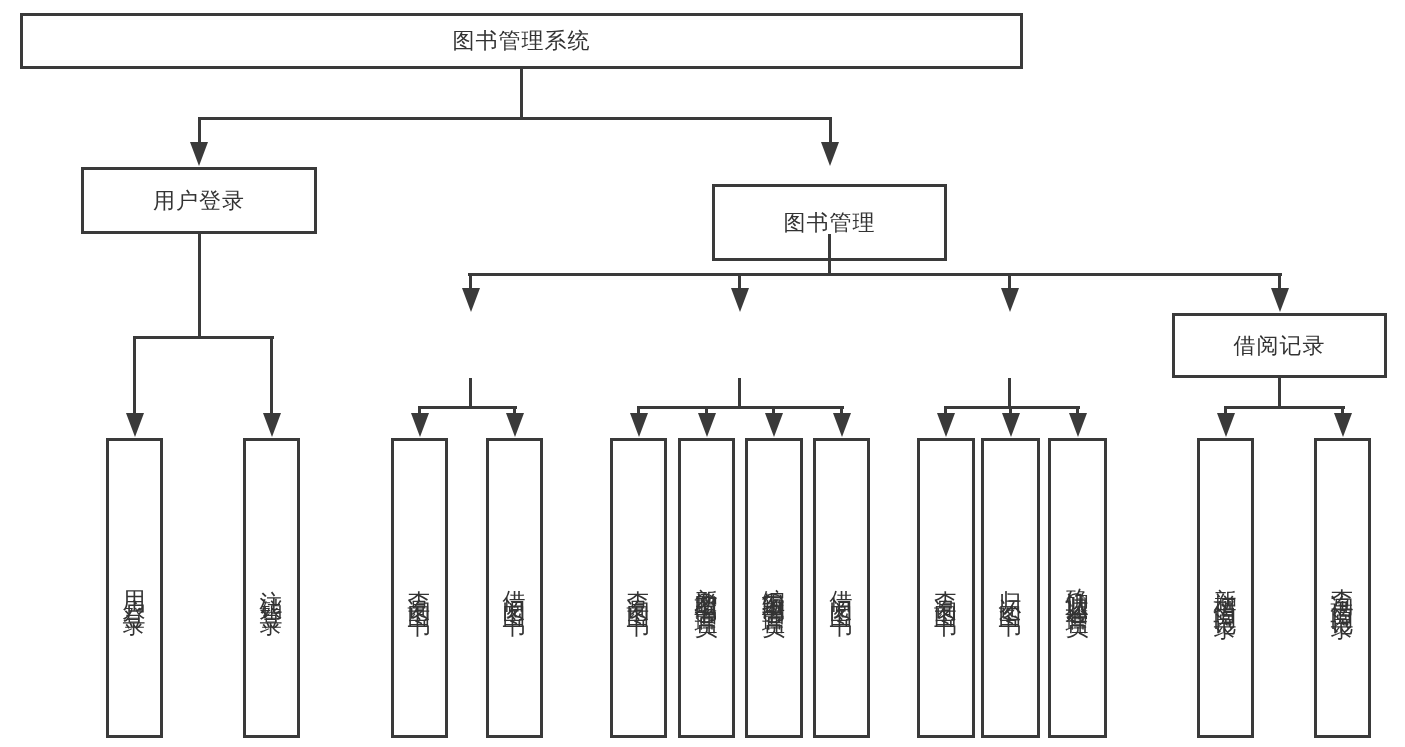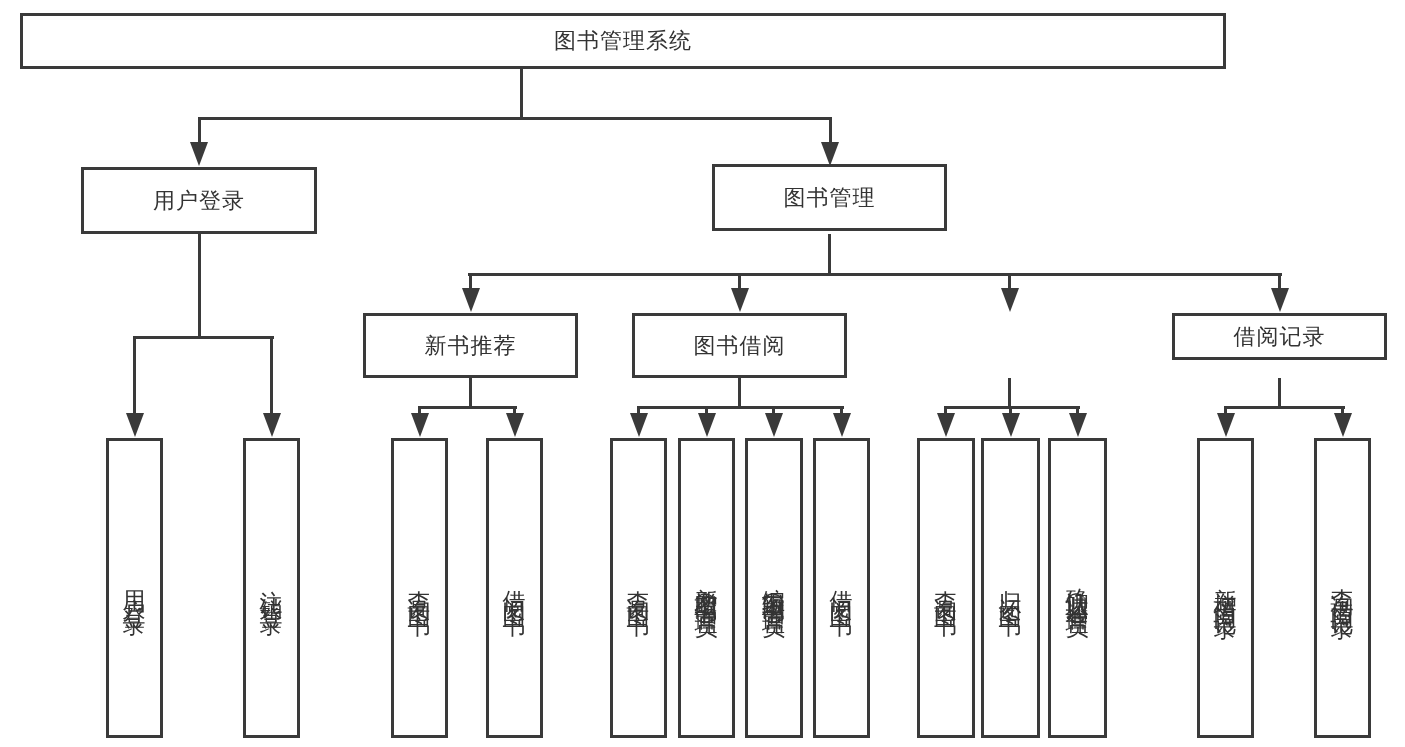--- a/index.html
+++ b/index.html
@@ -50,35 +50,35 @@
     z-index:5;
     letter-spacing:1px;
     white-space:nowrap;
   }
 </style>
 </head>
 <body>
 
 <div class="canvas">
 
-  <div class="box hbox" style="left:20px;top:13px;width:1206px;height:56px;">
+  <div class="box hbox" style="left:20px;top:13px;width:1003px;height:56px;">
     <span>图书管理系统</span>
   </div>
 
   <div class="vline" style="left:520px;top:68px;height:51px;"></div>
   <div class="hline" style="left:198px;top:117px;width:633px;"></div>
   <div class="vline" style="left:198px;top:117px;height:28px;"></div>
   <div class="vline" style="left:829px;top:117px;height:28px;"></div>
   <div class="arrow" style="left:190px;top:142px;"></div>
   <div class="arrow" style="left:821px;top:142px;"></div>
 
   <div class="box hbox" style="left:81px;top:167px;width:236px;height:67px;">
     <span>用户登录</span>
   </div>
-  <div class="box hbox" style="left:712px;top:164px;width:235px;height:67px;">
+  <div class="box hbox" style="left:712px;top:184px;width:235px;height:77px;">
     <span>图书管理</span>
   </div>
 
   <div class="vline" style="left:198px;top:233px;height:105px;"></div>
   <div class="hline" style="left:133px;top:336px;width:141px;"></div>
   <div class="vline" style="left:133px;top:336px;height:78px;"></div>
   <div class="vline" style="left:270px;top:336px;height:78px;"></div>
   <div class="arrow" style="left:126px;top:413px;"></div>
   <div class="arrow" style="left:263px;top:413px;"></div>
 
@@ -86,27 +86,21 @@
   <div class="hline" style="left:468px;top:273px;width:814px;"></div>
   <div class="vline" style="left:469px;top:273px;height:18px;"></div>
   <div class="vline" style="left:738px;top:273px;height:18px;"></div>
   <div class="vline" style="left:1008px;top:273px;height:18px;"></div>
   <div class="vline" style="left:1278px;top:273px;height:18px;"></div>
   <div class="arrow" style="left:462px;top:288px;"></div>
   <div class="arrow" style="left:731px;top:288px;"></div>
   <div class="arrow" style="left:1001px;top:288px;"></div>
   <div class="arrow" style="left:1271px;top:288px;"></div>
 
-  <div class="box hbox" style="left:363px;top:313px;width:215px;height:65px;">
-    <span>新书推荐</span>
-  </div>
-  <div class="box hbox" style="left:632px;top:313px;width:215px;height:65px;">
-    <span>图书借阅</span>
-  </div>
-  <div class="box hbox" style="left:1172px;top:313px;width:215px;height:47px;">
+  <div class="box hbox" style="left:1172px;top:313px;width:215px;height:65px;">
     <span>借阅记录</span>
   </div>
 
   <div class="vline" style="left:469px;top:378px;height:30px;"></div>
   <div class="hline" style="left:418px;top:406px;width:99px;"></div>
   <div class="vline" style="left:418px;top:406px;height:10px;"></div>
   <div class="vline" style="left:513px;top:406px;height:10px;"></div>
   <div class="arrow" style="left:411px;top:413px;"></div>
   <div class="arrow" style="left:506px;top:413px;"></div>
 

